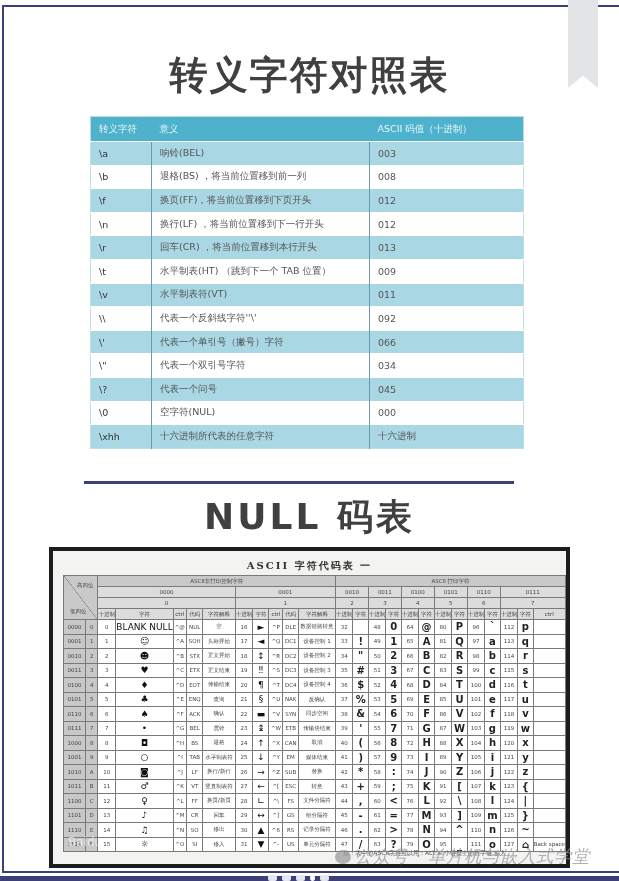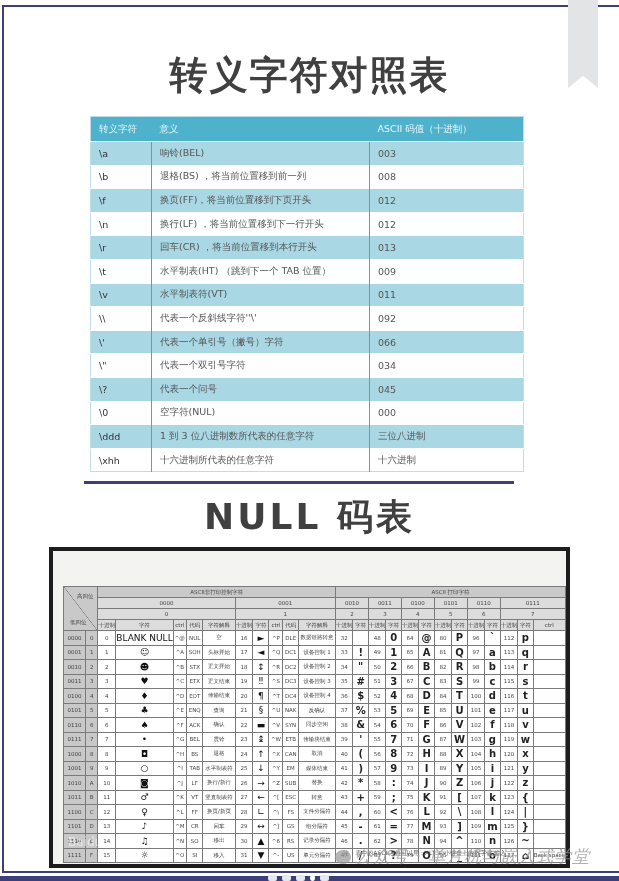--- a/index.html
+++ b/index.html
@@ -57,21 +57,21 @@
   .paper {
     position: relative; width: 100%; height: 100%; background: #f3f3f1; overflow: hidden;
   }
   .ascii-title {
     position: absolute; top: 8px; left: 0; width: 100%; text-align: center;
     font-family: "DejaVu Serif", serif; font-size: 10px; font-weight: bold; color: #333;
     letter-spacing: 2px;
   }
   .ascii {
     position: absolute; left: 10px; top: 24px; border-collapse: collapse;
-    font-size: 5.5px; color: #444; table-layout: fixed; margin-top: 11px;
+    font-size: 5.5px; color: #444; table-layout: fixed;
   }
   .ascii td, .ascii th {
     border: 1px solid #7a7a7a; padding: 0; text-align: center; overflow: hidden; white-space: nowrap;
   }
   .ascii th { background: #c9c9c9; font-weight: normal; height: 10px; }
   .ascii .sub th { background: #dcdcdc; height: 10px; }
   .ascii tbody td { height: 13.5px; background: #ffffff; }
   .ascii tbody td.bin, .ascii tbody td.hex { background: #c8c8c8; }
   .ascii tbody td.ch { font-size: 10px; color: #222; font-weight: bold; }
   .ascii tbody td.glyph { font-size: 9px; color: #111; }
@@ -174,38 +174,34 @@
         <td class="c1">\?</td>
         <td class="mean">代表一个问号</td>
         <td class="val">045</td>
       </tr>
       <tr>
         <td class="c1">\0</td>
         <td class="mean">空字符(NUL)</td>
         <td class="val">000</td>
       </tr>
       <tr>
-        <td class="c1">\ddd</td>
-        <td class="mean">1 到 3 位八进制数所代表的任意字符</td>
-        <td class="val">三位八进制</td>
-      </tr>
-      <tr>
         <td class="c1">\xhh</td>
         <td class="mean">十六进制所代表的任意字符</td>
         <td class="val">十六进制</td>
       </tr>
     </tbody>
 </table>
 
 <div class="divider"></div>
 
 <div class="title title2">NULL 码表</div>
 
 <div class="photo">
   <div class="paper">
+    <div class="ascii-title">ASCII 字符代码表 一</div>
     <table class="ascii">
       <colgroup>
         <col style="width:27px">
           <col style="width:18px">
         <col style="width:18px">
           <col style="width:20px">
           <col style="width:15px">
           <col style="width:19px">
           <col style="width:35px">
         <col style="width:18px">

